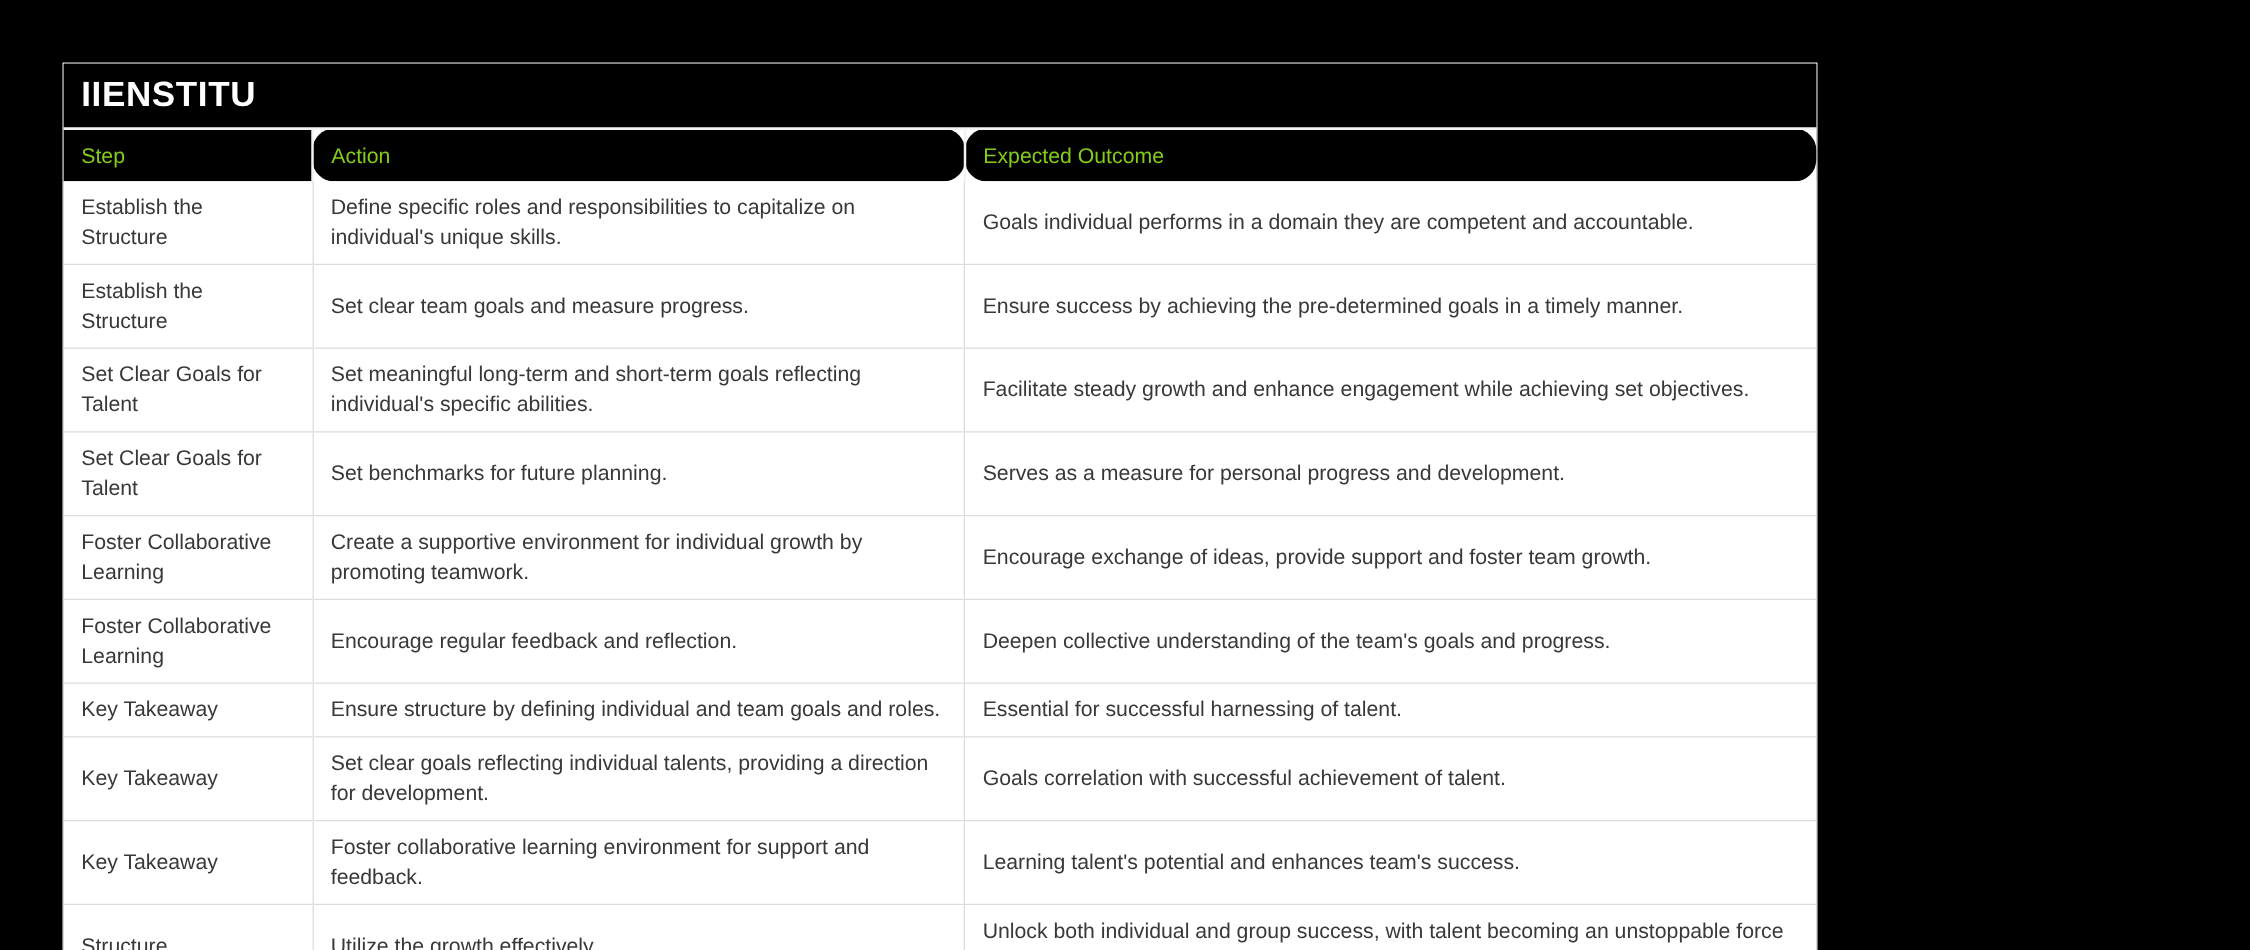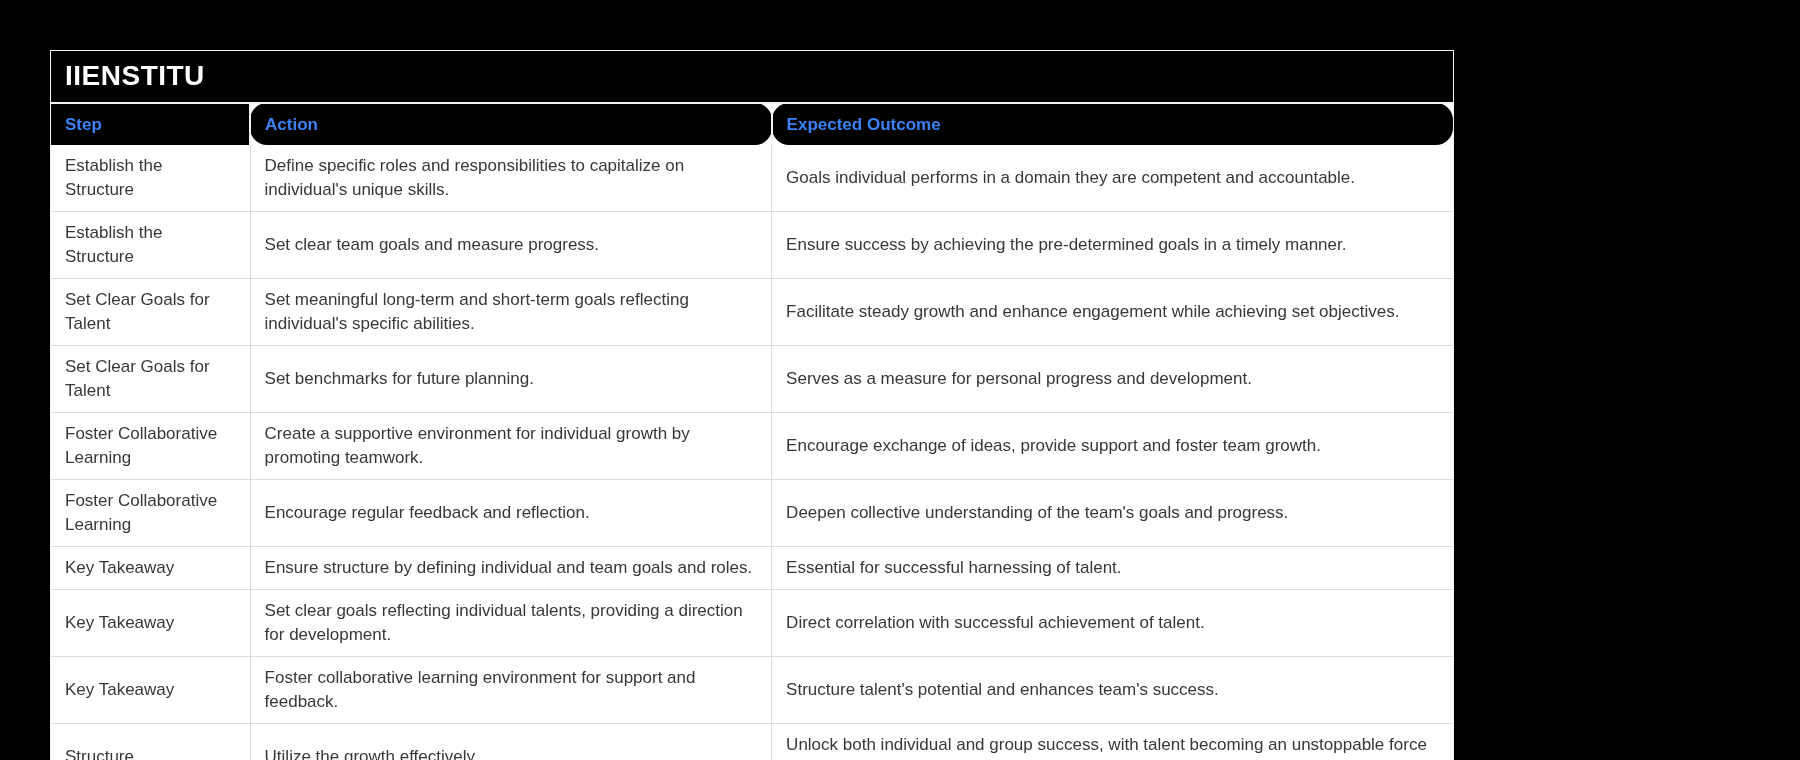--- a/index.html
+++ b/index.html
@@ -38,23 +38,23 @@
     border-collapse: collapse;
     table-layout: fixed;
     background: #ffffff;
   }
   col.col-step    { width: 14.2%; }
   col.col-action  { width: 37.2%; }
   col.col-outcome { width: 48.6%; }
 
   thead th {
     background: #000000;
-    color: #3b82f6;
+    color: #84cc16;
     font-size: 17px;
-    font-weight: 700;
+    font-weight: 400;
     text-align: left;
     padding: 9px 14px;
     line-height: 23px;
     border-top: 2px solid #f2f2f2;
   }
   thead th + th {
     border-left: 2px solid #f2f2f2;
     border-radius: 17px;
   }
   tbody td {
@@ -126,26 +126,26 @@
           <td>Deepen collective understanding of the team's goals and progress.</td>
         </tr>
         <tr>
           <td>Key Takeaway</td>
           <td>Ensure structure by defining individual and team goals and roles.</td>
           <td>Essential for successful harnessing of talent.</td>
         </tr>
         <tr>
           <td>Key Takeaway</td>
           <td>Set clear goals reflecting individual talents, providing a direction for development.</td>
-          <td>Direct correlation with successful achievement of talent.</td>
+          <td>Goals correlation with successful achievement of talent.</td>
         </tr>
         <tr>
           <td>Key Takeaway</td>
           <td>Foster collaborative learning environment for support and feedback.</td>
-          <td>Structure talent's potential and enhances team's success.</td>
+          <td>Learning talent's potential and enhances team's success.</td>
         </tr>
         <tr>
           <td>Structure</td>
           <td>Utilize the growth effectively.</td>
           <td>Unlock both individual and group success, with talent becoming an unstoppable force for achieving great success.</td>
         </tr>
       </tbody>
     </table>
   </div>
 </div>

